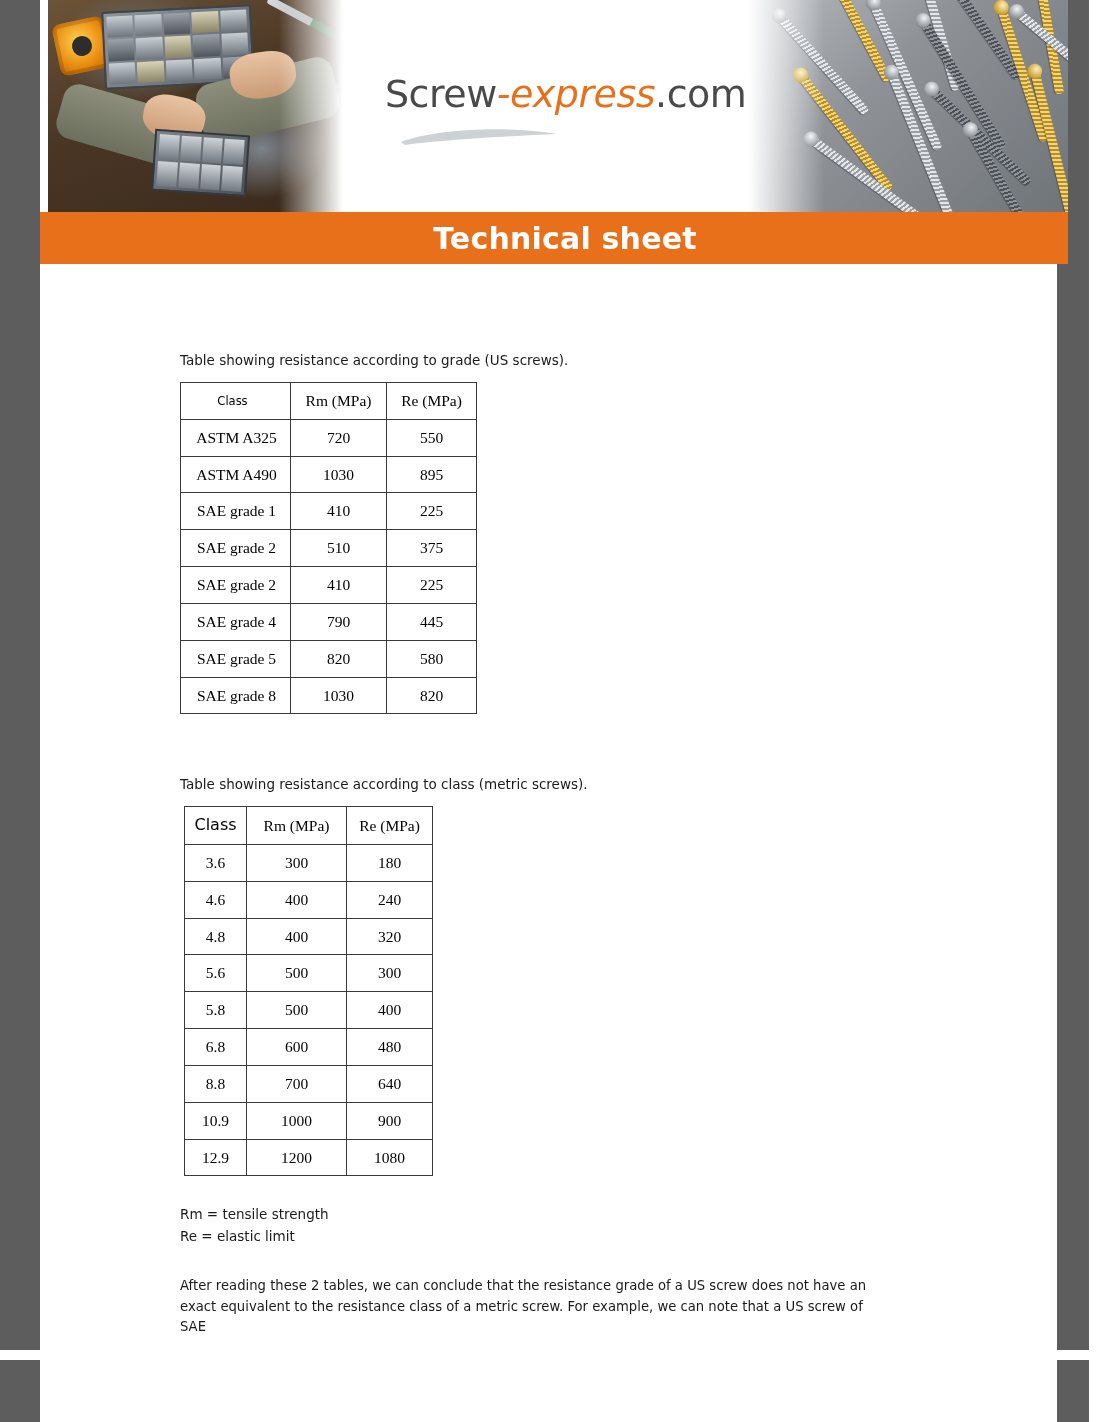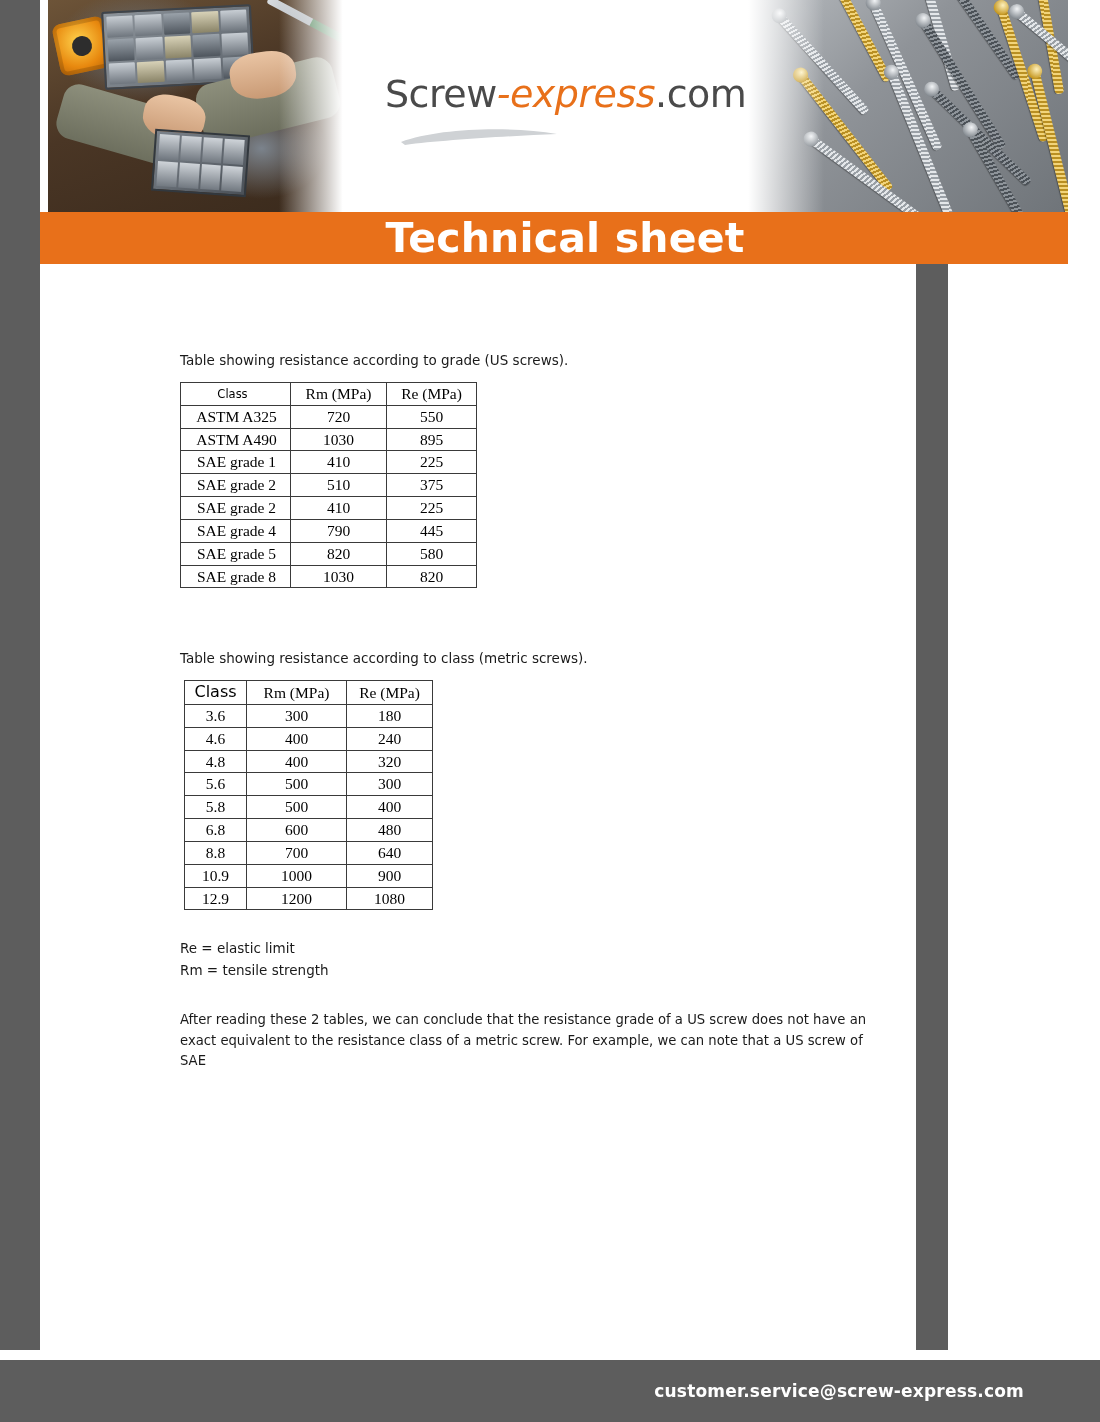--- a/index.html
+++ b/index.html
@@ -13,21 +13,21 @@
     height: 1422px;
     position: relative;
     font-family: "Liberation Sans", sans-serif;
     overflow: hidden;
   }
 
   
   .page {
     position: absolute;
     left: 0; top: 0;
-    width: 948px;
+    width: 1089px;
     height: 1422px;
     background: #ffffff;
   }
   .left-gutter {
     position: absolute;
     left: 0; top: 0;
     width: 40px;
     height: 1422px;
     background: #5d5d5d;
   }
@@ -224,21 +224,21 @@
     background: #e8701a;
   }
   .title-bar .title-text {
     position: absolute;
     left: 0; right: 0; top: 50%;
     transform: translateY(-50%);
     text-align: center;
     color: #ffffff;
     font-family: "DejaVu Sans", sans-serif;
     font-weight: bold;
-    font-size: 41px;
+    font-size: 30px;
     letter-spacing: 0.2px;
     padding-left: 22px;
   }
 
   
   .content {
     position: absolute;
     left: 180px; top: 352px;
     width: 760px;
   }
@@ -251,21 +251,21 @@
   .caption.second { margin-top: 16px; }
 
   table.tbl {
     border-collapse: collapse;
     font-family: "Liberation Serif", serif;
     font-size: 15.5px;
     color: #000;
   }
   table.tbl td, table.tbl th {
     border: 1px solid #3a3a3a;
-    padding: 1px 6px;
+    padding: 8px 6px;
     text-align: center;
     font-weight: normal;
     line-height: 1.28;
   }
   
   #us-table { margin-left: 0; }
   #us-table th:nth-child(1), #us-table td:nth-child(1) { width: 110px; text-align: center; padding-left: 8px; }
   #us-table th:nth-child(2), #us-table td:nth-child(2) { width: 96px; }
   #us-table th:nth-child(3), #us-table td:nth-child(3) { width: 90px; }
   #us-table th:nth-child(1) {
@@ -525,27 +525,24 @@
         </tr>
         <tr>
           <td>12.9</td>
           <td>1200</td>
           <td>1080</td>
         </tr>
       </tbody>
     </table>
 
     <div class="legend">
+      <div>Rm = tensile strength</div>
       <div>Re = elastic limit</div>
-      <div>Rm = tensile strength</div>
     </div>
 
     <div class="conclusion">
       <span>After reading these 2 tables, we can conclude that the resistance grade of a US screw does not have an exact equivalent to the resistance class of a metric screw. For example, we can note that a US screw of SAE</span>
     </div>
   </div>
 
   <div class="footer-strip-top"></div>
-  <div class="footer">
-    <div class="mail">customer.service@screw-express.com</div>
-  </div>
 
 </div>
 
 </body></html>

